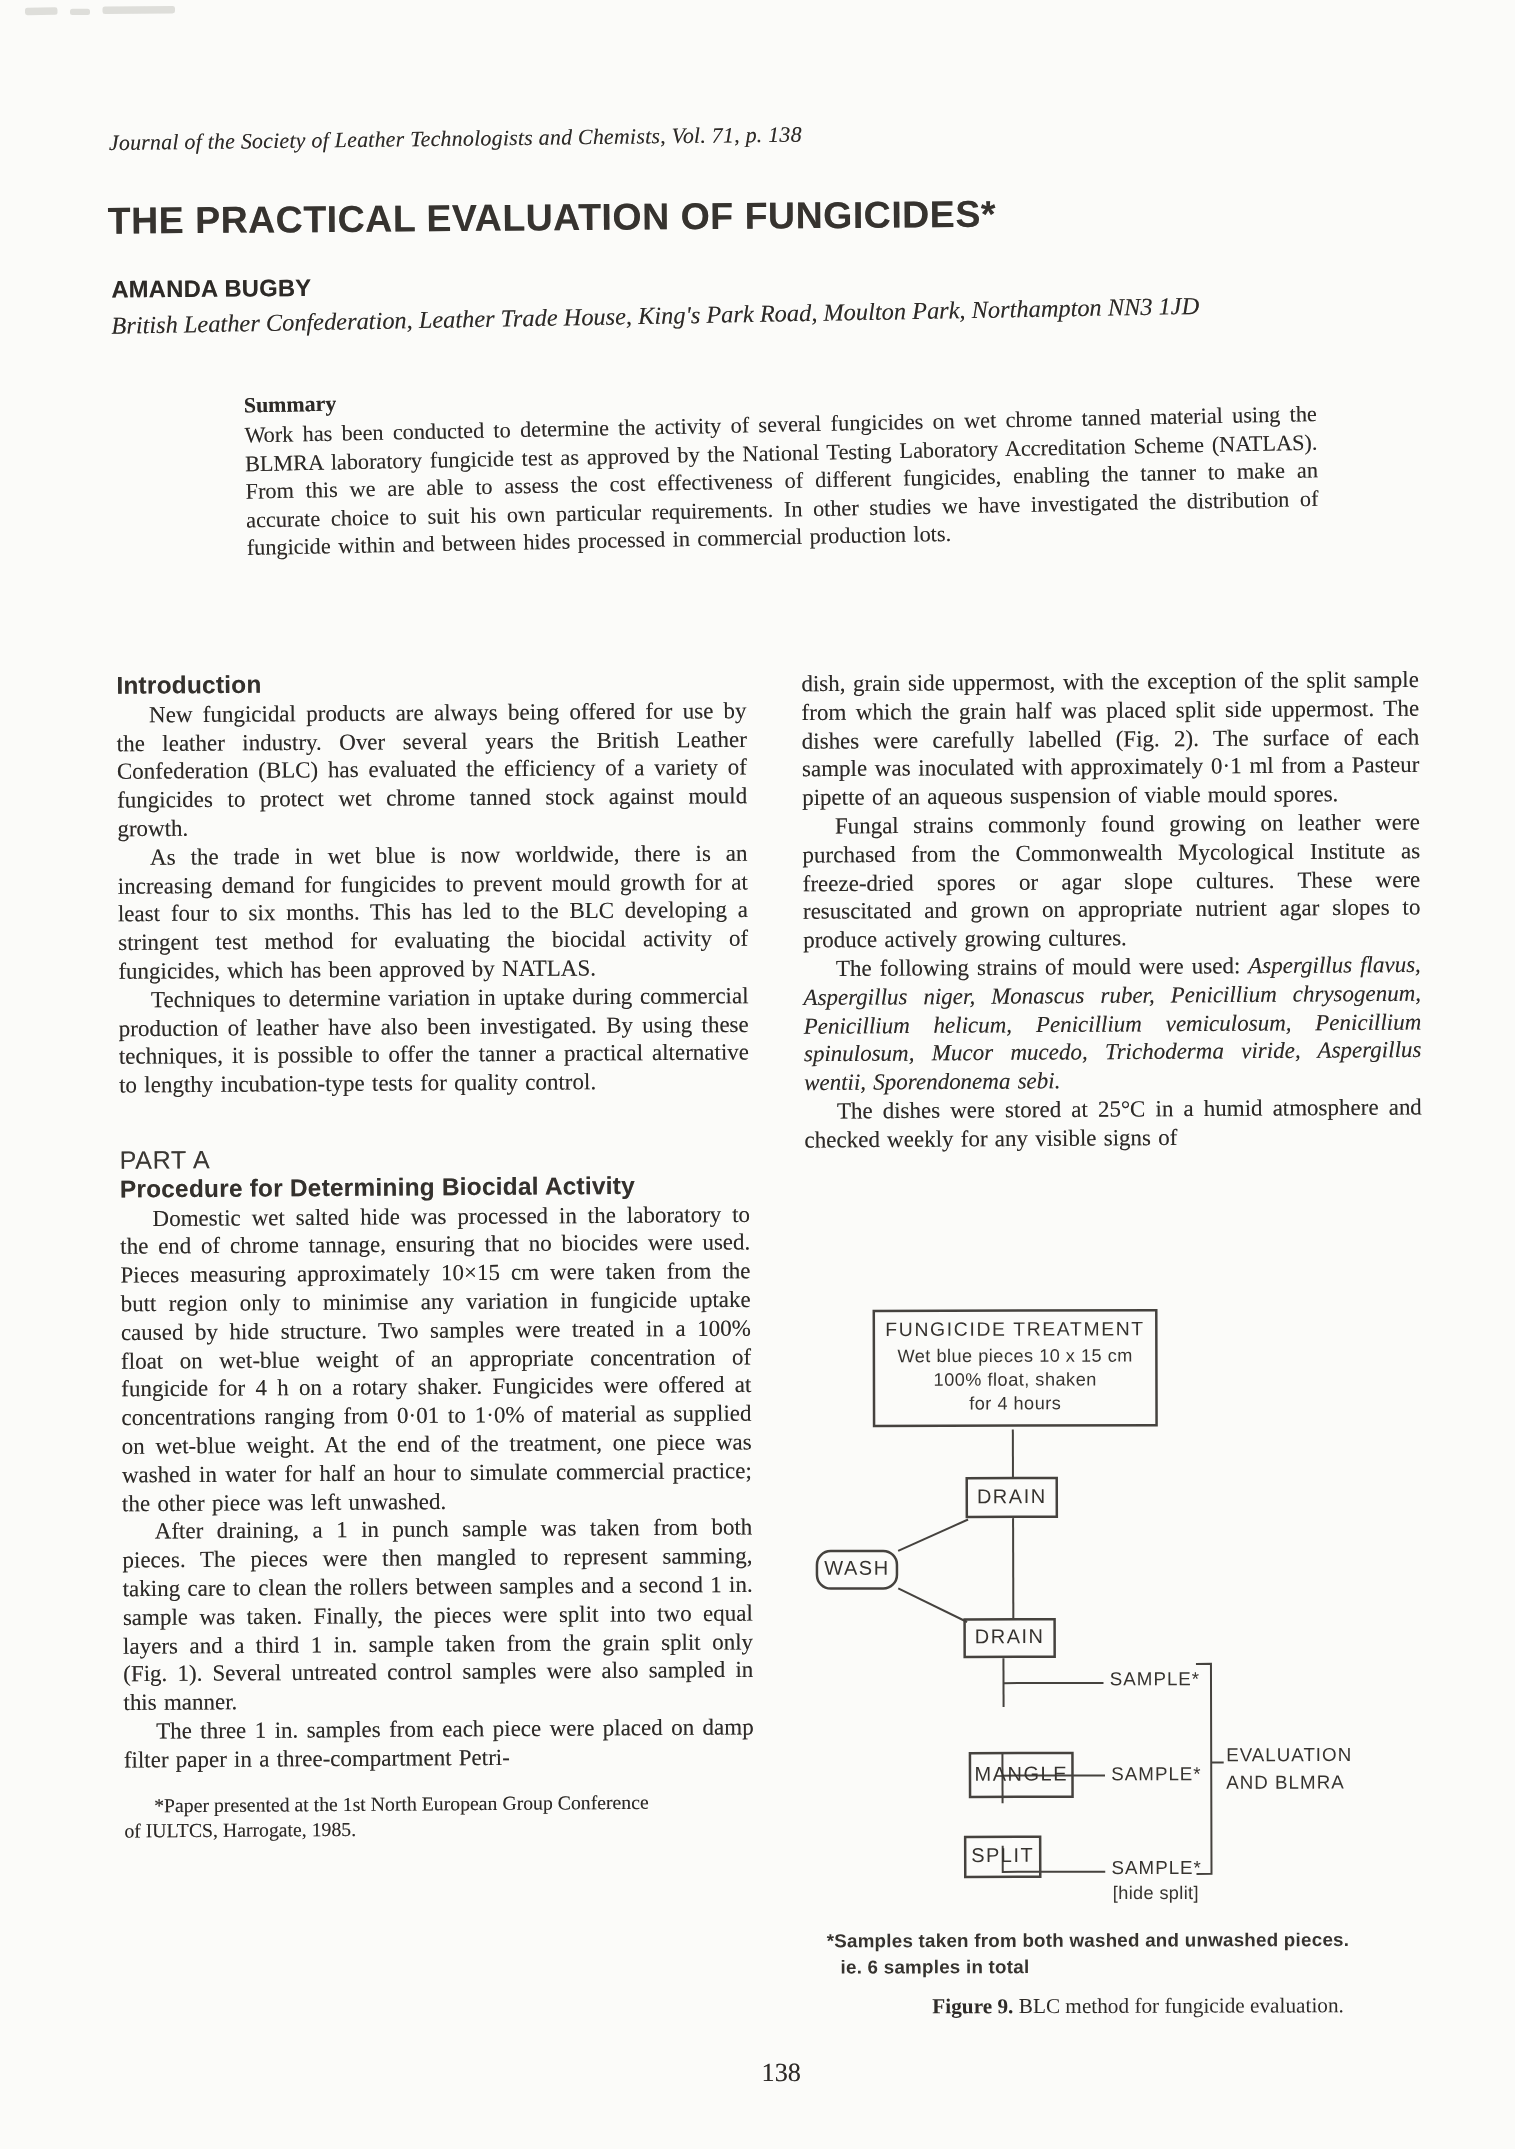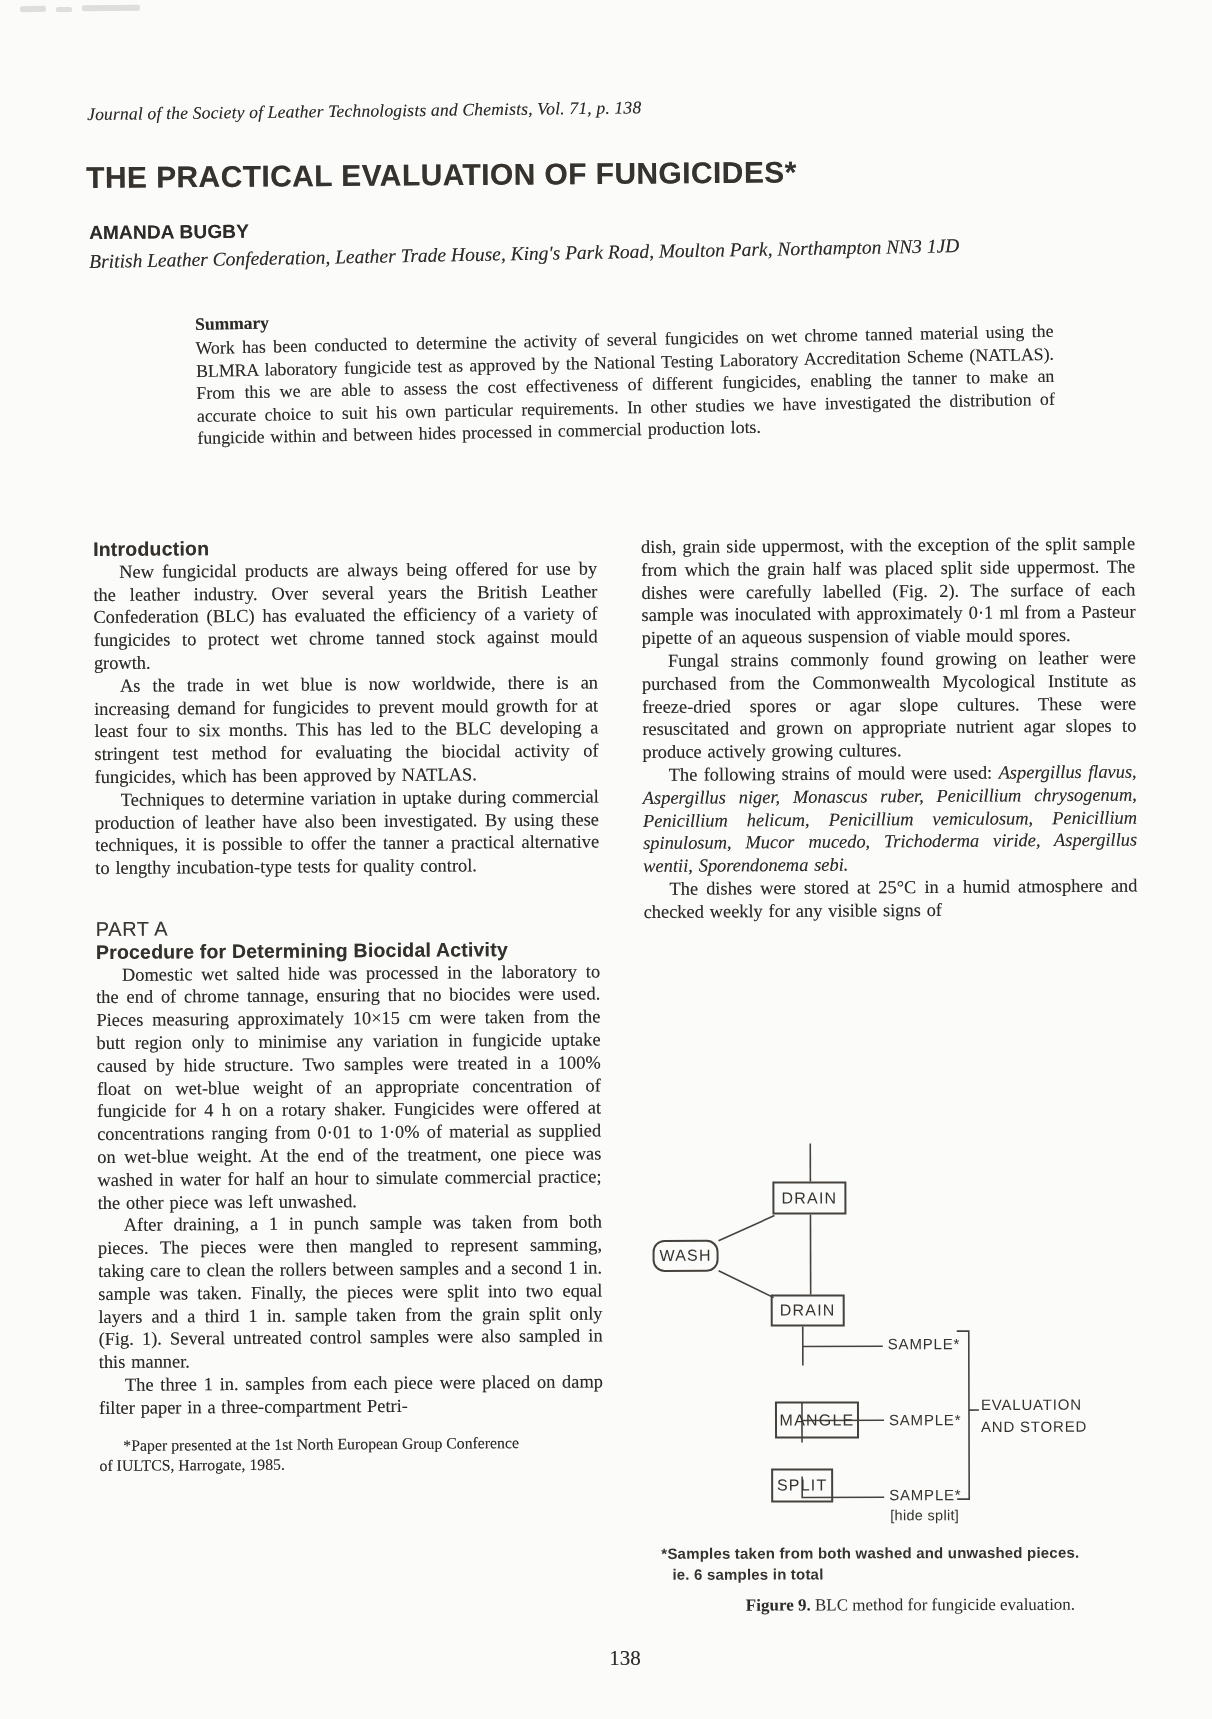--- a/index.html
+++ b/index.html
@@ -159,31 +159,37 @@
         <path d="M98,231 L153,258"></path>
         <path d="M182,287 L182,326"></path>
         <path d="M182,307 L262,307"></path>
         <path d="M181,363 L181,403"></path>
         <path d="M181,381 L263,381"></path>
         <path d="M181,437 L181,458 L263,458"></path>
         <path d="M336,292 L348,292 L348,460 L336,460"></path>
         <path d="M348,371 L358,371"></path>
       </g>
     </svg>
+    <div class="fbox b-treatment">
+      <div class="l1">FUNGICIDE TREATMENT</div>
+      <div class="ln">Wet blue pieces 10 x 15 cm</div>
+      <div class="ln">100% float, shaken</div>
+      <div class="ln">for 4 hours</div>
+    </div>
     <div class="fbox b-drain1">DRAIN</div>
     <div class="fbox b-wash">WASH</div>
     <div class="fbox b-drain2">DRAIN</div>
     <div class="fbox b-mangle">MANGLE</div>
     <div class="fbox b-split">SPLIT</div>
     <div class="flabel lb-sample1">SAMPLE*</div>
     <div class="flabel lb-sample2">SAMPLE*</div>
     <div class="flabel lb-sample3">SAMPLE*</div>
     <div class="flabel lb-grain">[hide split]</div>
     <div class="flabel lb-inoc1">EVALUATION</div>
-    <div class="flabel lb-inoc2">AND STORED</div>
+    <div class="flabel lb-inoc2">AND BLMRA</div>
     <div class="fig-note fn1">*Samples taken from both washed and unwashed pieces.</div>
     <div class="fig-note fn2">ie. 6 samples in total</div>
     <div class="fig-caption"><b>Figure 9.</b><span> BLC method for fungicide evaluation.</span></div>
   </div>
 
   <div class="page-number">138</div>
 
 </div>
 
 </body></html>

